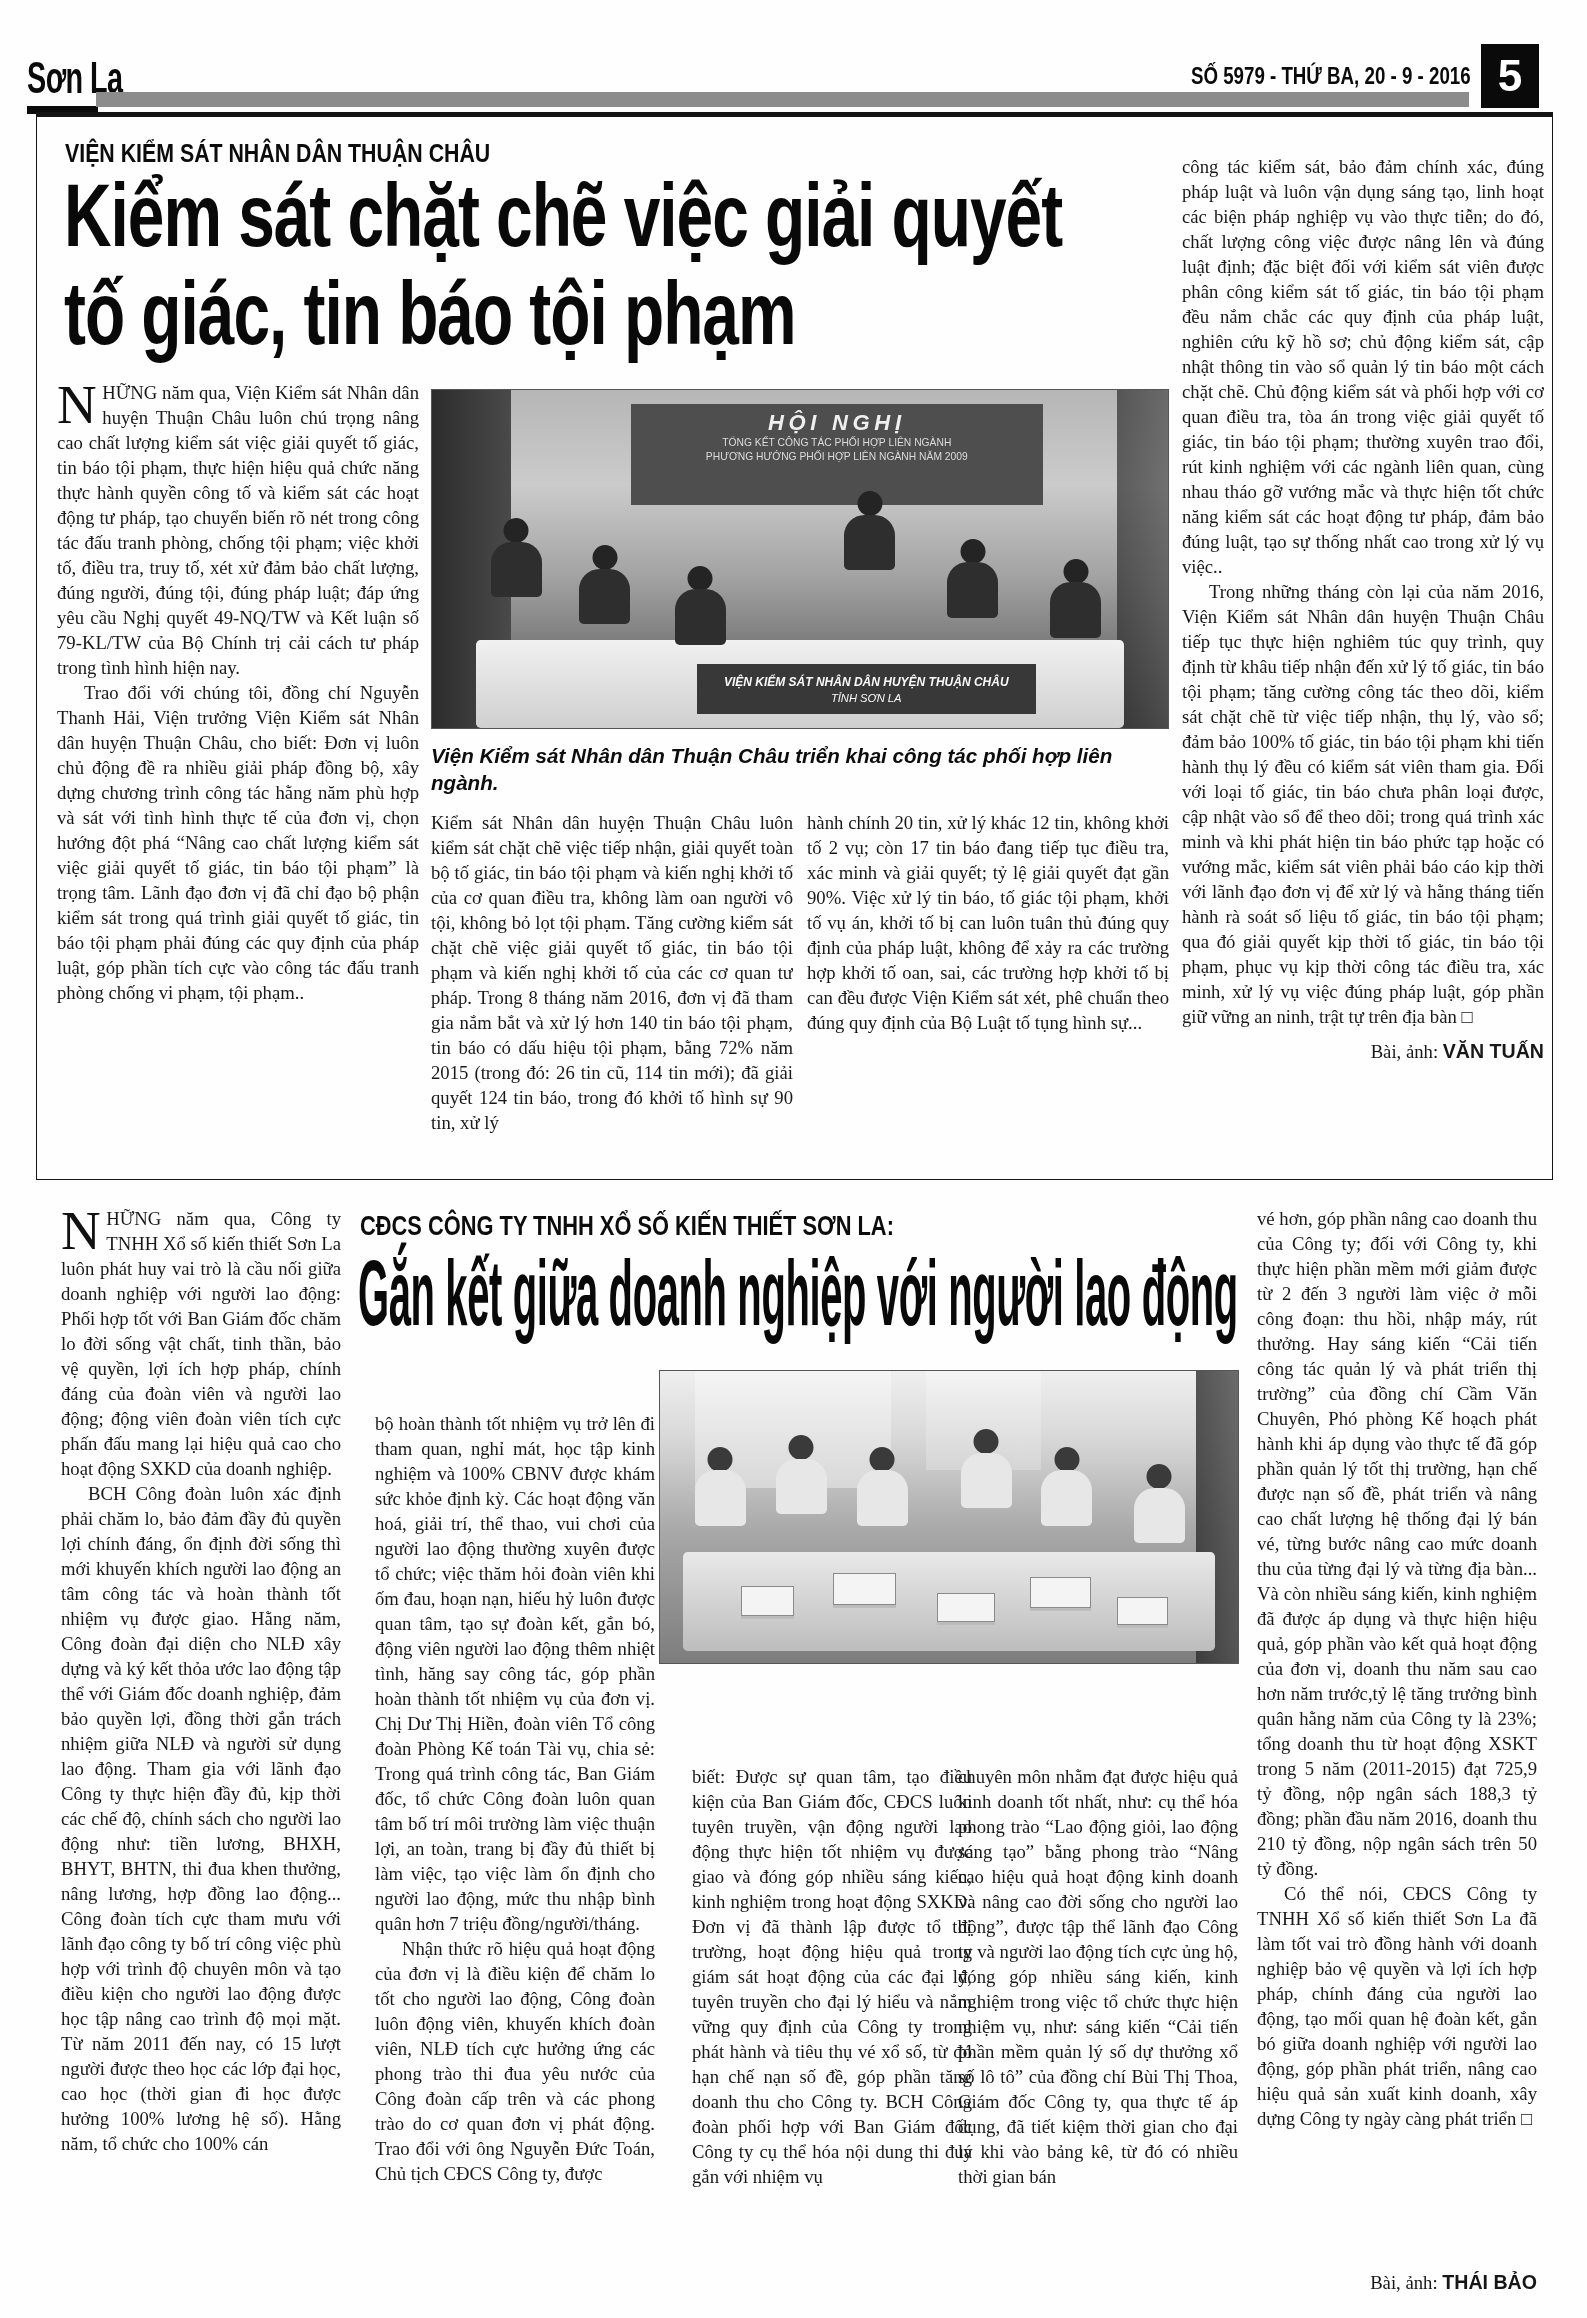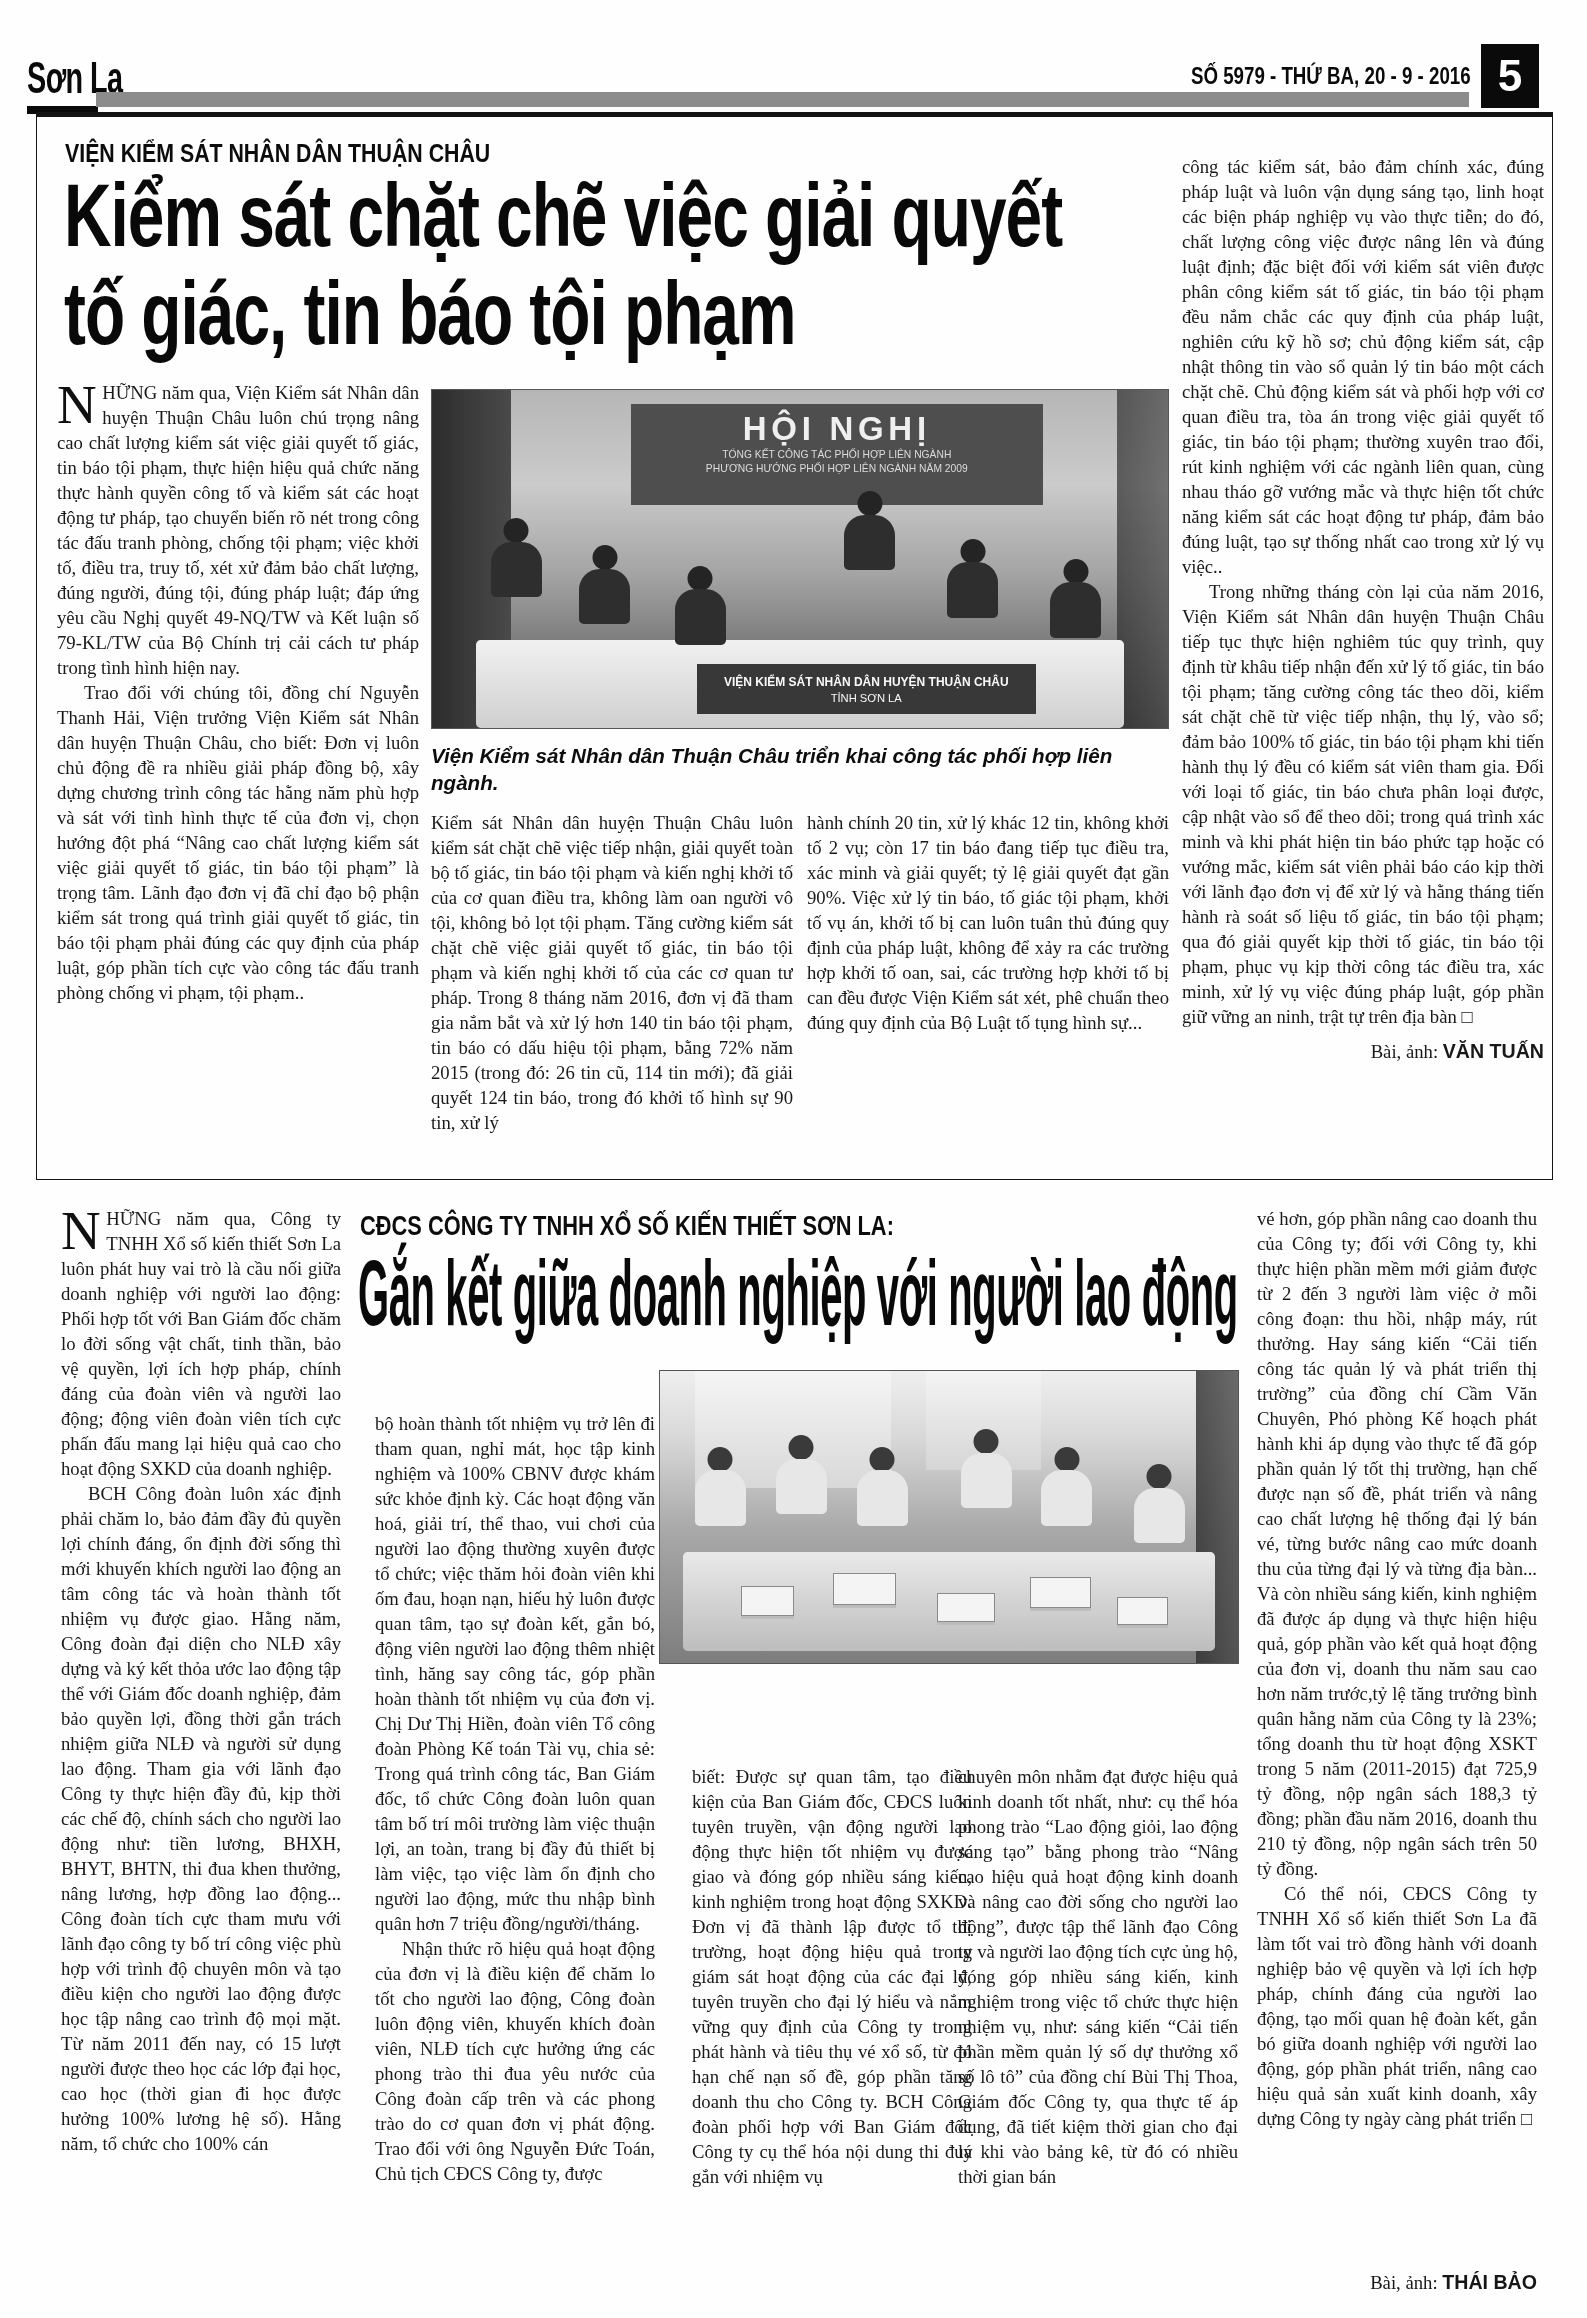--- a/index.html
+++ b/index.html
@@ -28,24 +28,24 @@
   .caption{position:absolute;font-family:"Liberation Sans",sans-serif;font-weight:bold;font-style:italic;
            font-size:20.6px;line-height:27px;color:#0d0d0d;}
   .byline{text-align:right;margin-top:10.3px;font-size:18.7px;}
   .byline .bname{font-family:"Liberation Sans",sans-serif;font-weight:bold;font-size:19.6px;font-style:normal;margin-top:38px;}
   
   .photo{position:absolute;overflow:hidden;border:0.9px solid #555;box-sizing:border-box;}
   .ph1{background:linear-gradient(180deg,#b6b6b6 0%,#cbcbcb 28%,#a3a3a3 55%,#6e6e6e 82%,#4c4c4c 100%);}
   .ph2{background:linear-gradient(180deg,#efefef 0%,#d9d9d9 22%,#a8a8a8 55%,#7d7d7d 100%);}
   .curtain{position:absolute;top:0;height:100%;background:linear-gradient(90deg,#2c2c2c,#4a4a4a);}
   .banner{position:absolute;background:#4e4e4e;color:#efefef;text-align:center;padding-top:6.5px;box-sizing:border-box;}
-  .banner .bt{font-size:33px;font-weight:bold;letter-spacing:4.7px;font-family:"Liberation Sans",sans-serif;}
+  .banner .bt{font-size:22px;font-weight:bold;letter-spacing:4.7px;font-family:"Liberation Sans",sans-serif;font-style:italic;}
   .banner .bs{font-size:10.3px;line-height:14px;color:#dcdcdc;font-family:"Liberation Sans",sans-serif;}
   .ptable{position:absolute;background:linear-gradient(180deg,#f1f1f1,#cfcfcf);border-radius:4.7px;}
-  .sign{position:absolute;background:#383838;color:#fafafa;text-align:center;display:flex;flex-direction:column;justify-content:center;gap:2.8px;}
+  .sign{position:absolute;background:#383838;color:#fafafa;text-align:center;display:flex;flex-direction:column;justify-content:center;gap:2.8px;font-style:italic;}
   .sign .s1{font-size:12px;font-weight:bold;font-family:"Liberation Sans",sans-serif;}
   .sign .s2{font-size:11.2px;font-family:"Liberation Sans",sans-serif;}
   .person{position:absolute;width:51px;height:79px;}
   .person::before{content:"";position:absolute;left:50%;transform:translateX(-50%);top:0;width:25px;height:25px;border-radius:50%;background:#242424;}
   .person::after{content:"";position:absolute;top:23.4px;left:0;right:0;bottom:0;border-radius:20.6px 20.6px 4.7px 4.7px;background:#2e2e2e;}
   .person.light::after{background:#e7e7e7;}
   .person.light::before{background:#3a3a3a;}
   .stack{position:absolute;background:#f4f4f4;border:0.9px solid #8a8a8a;box-shadow:0 2.8px 0 #bbb;}
   .win{position:absolute;background:linear-gradient(180deg,#f5f5f5,#d8d8d8);}
 </style>

